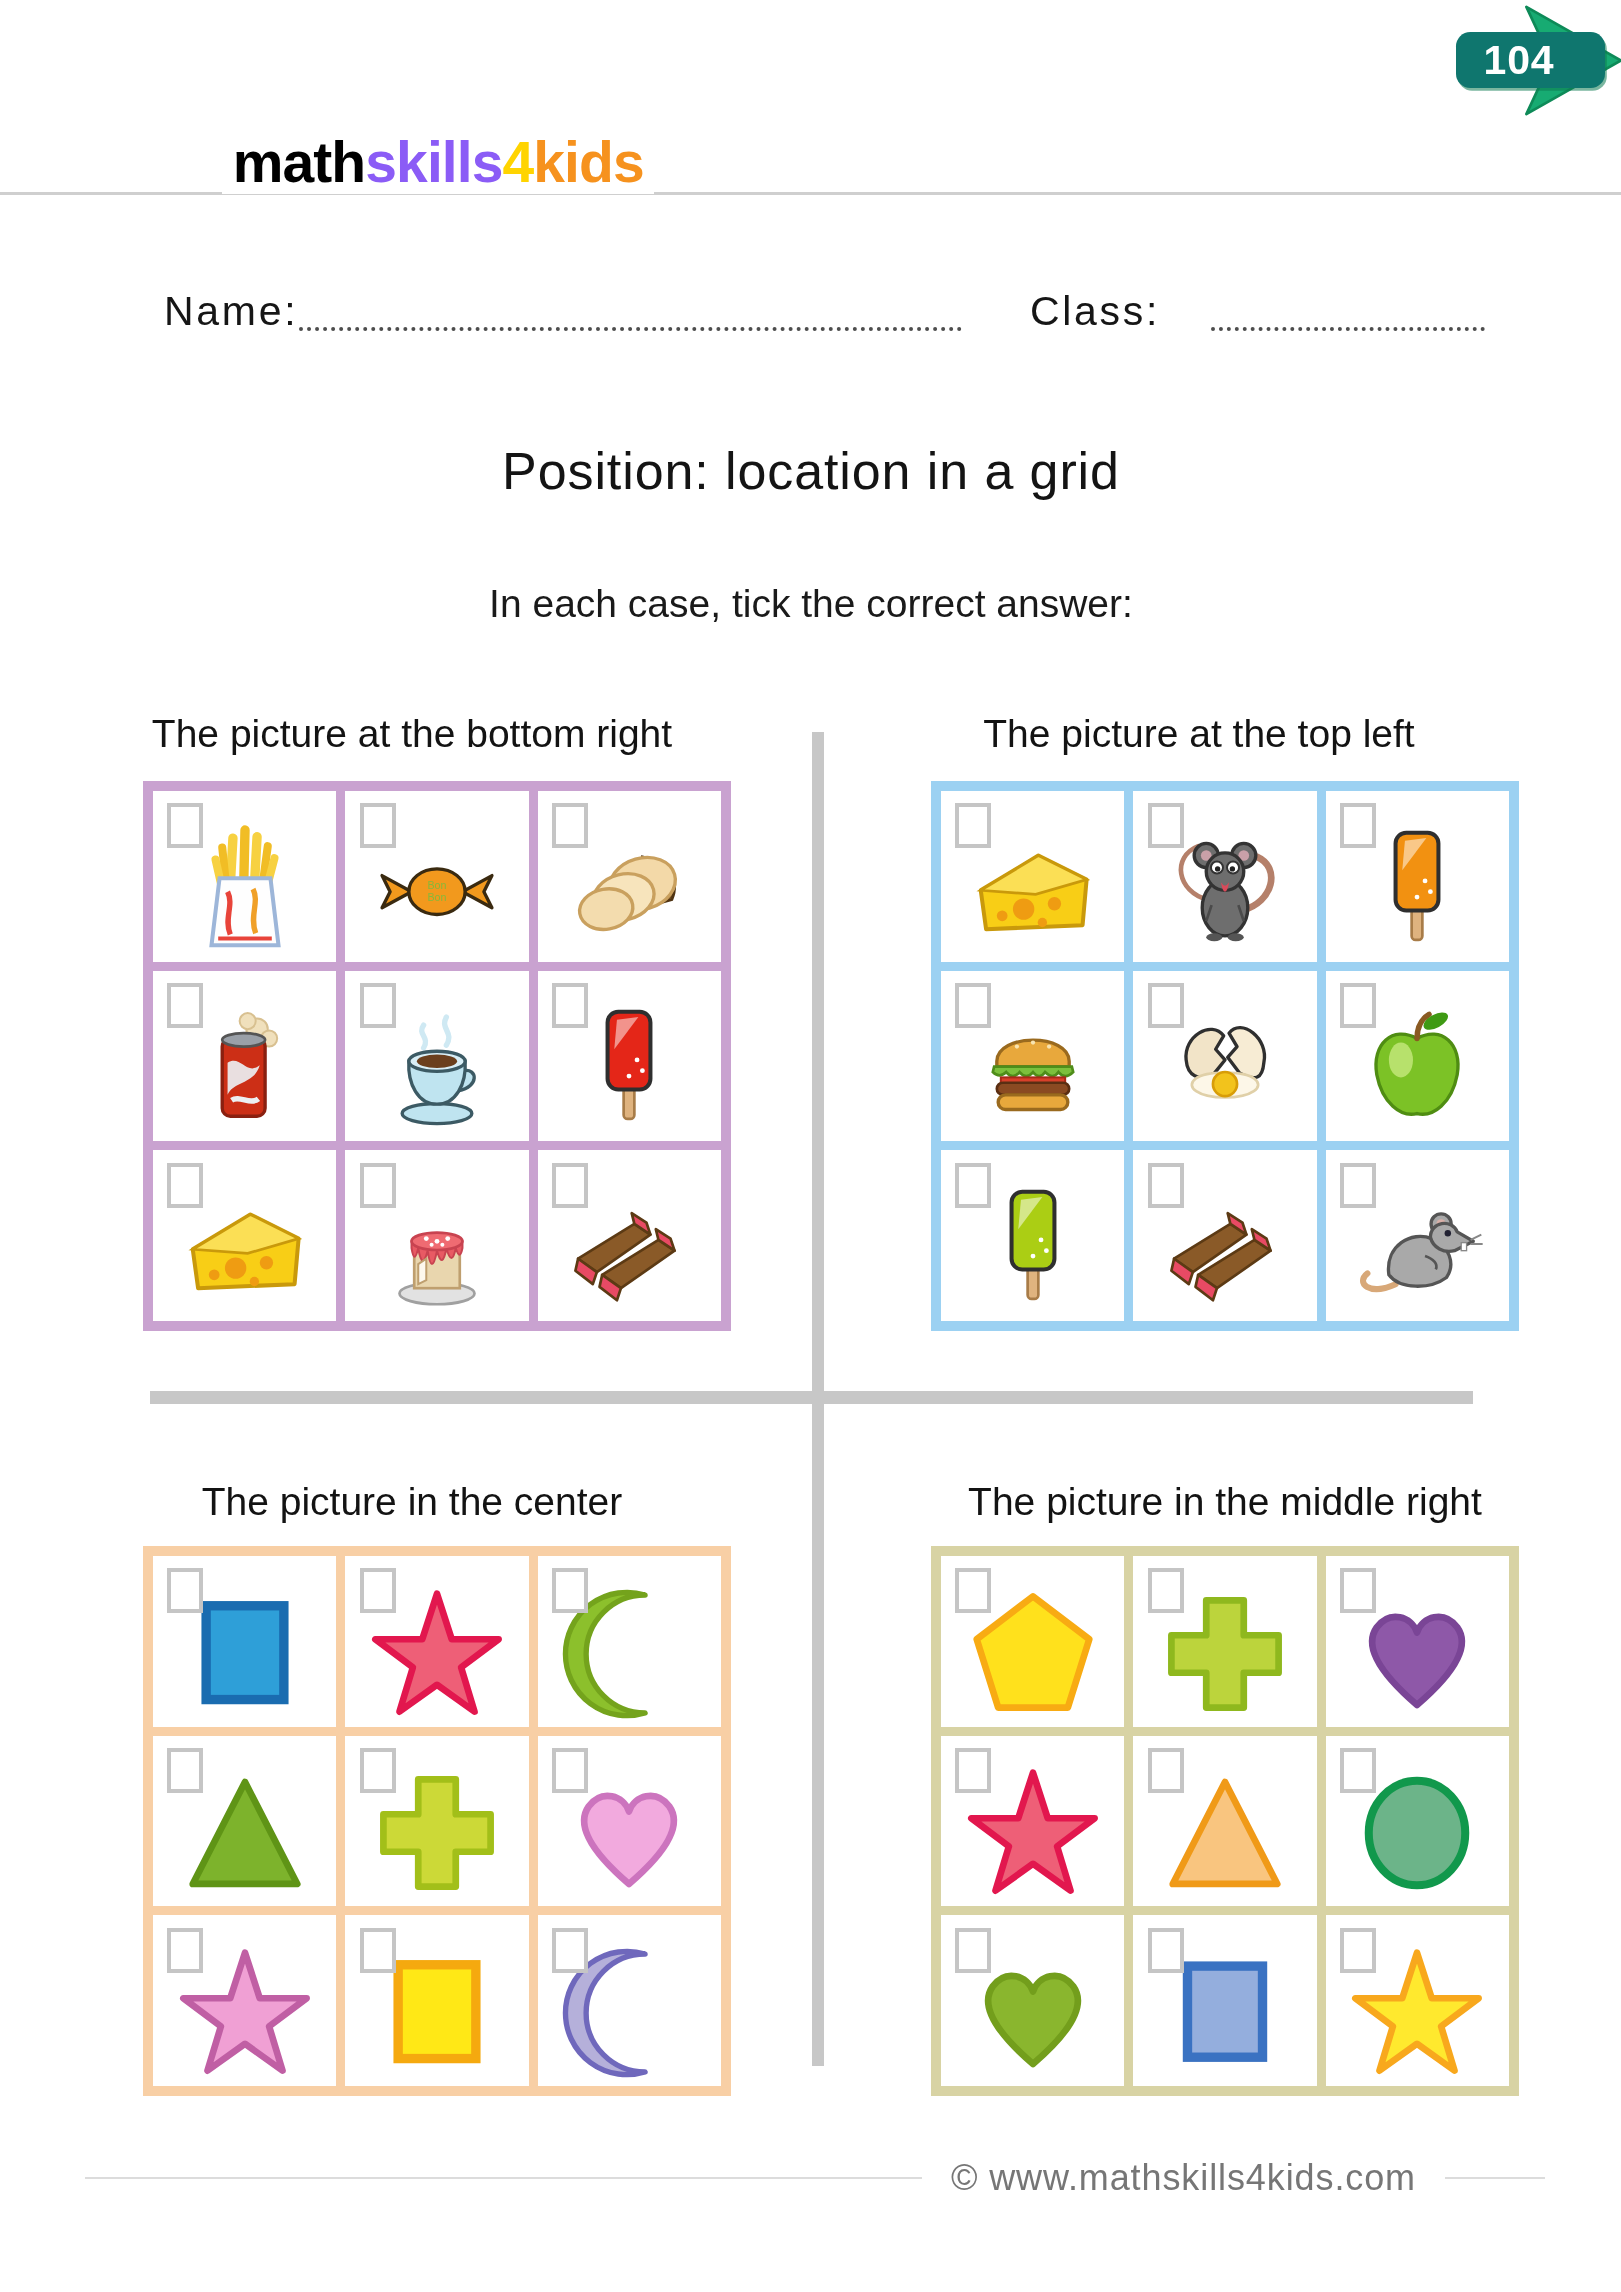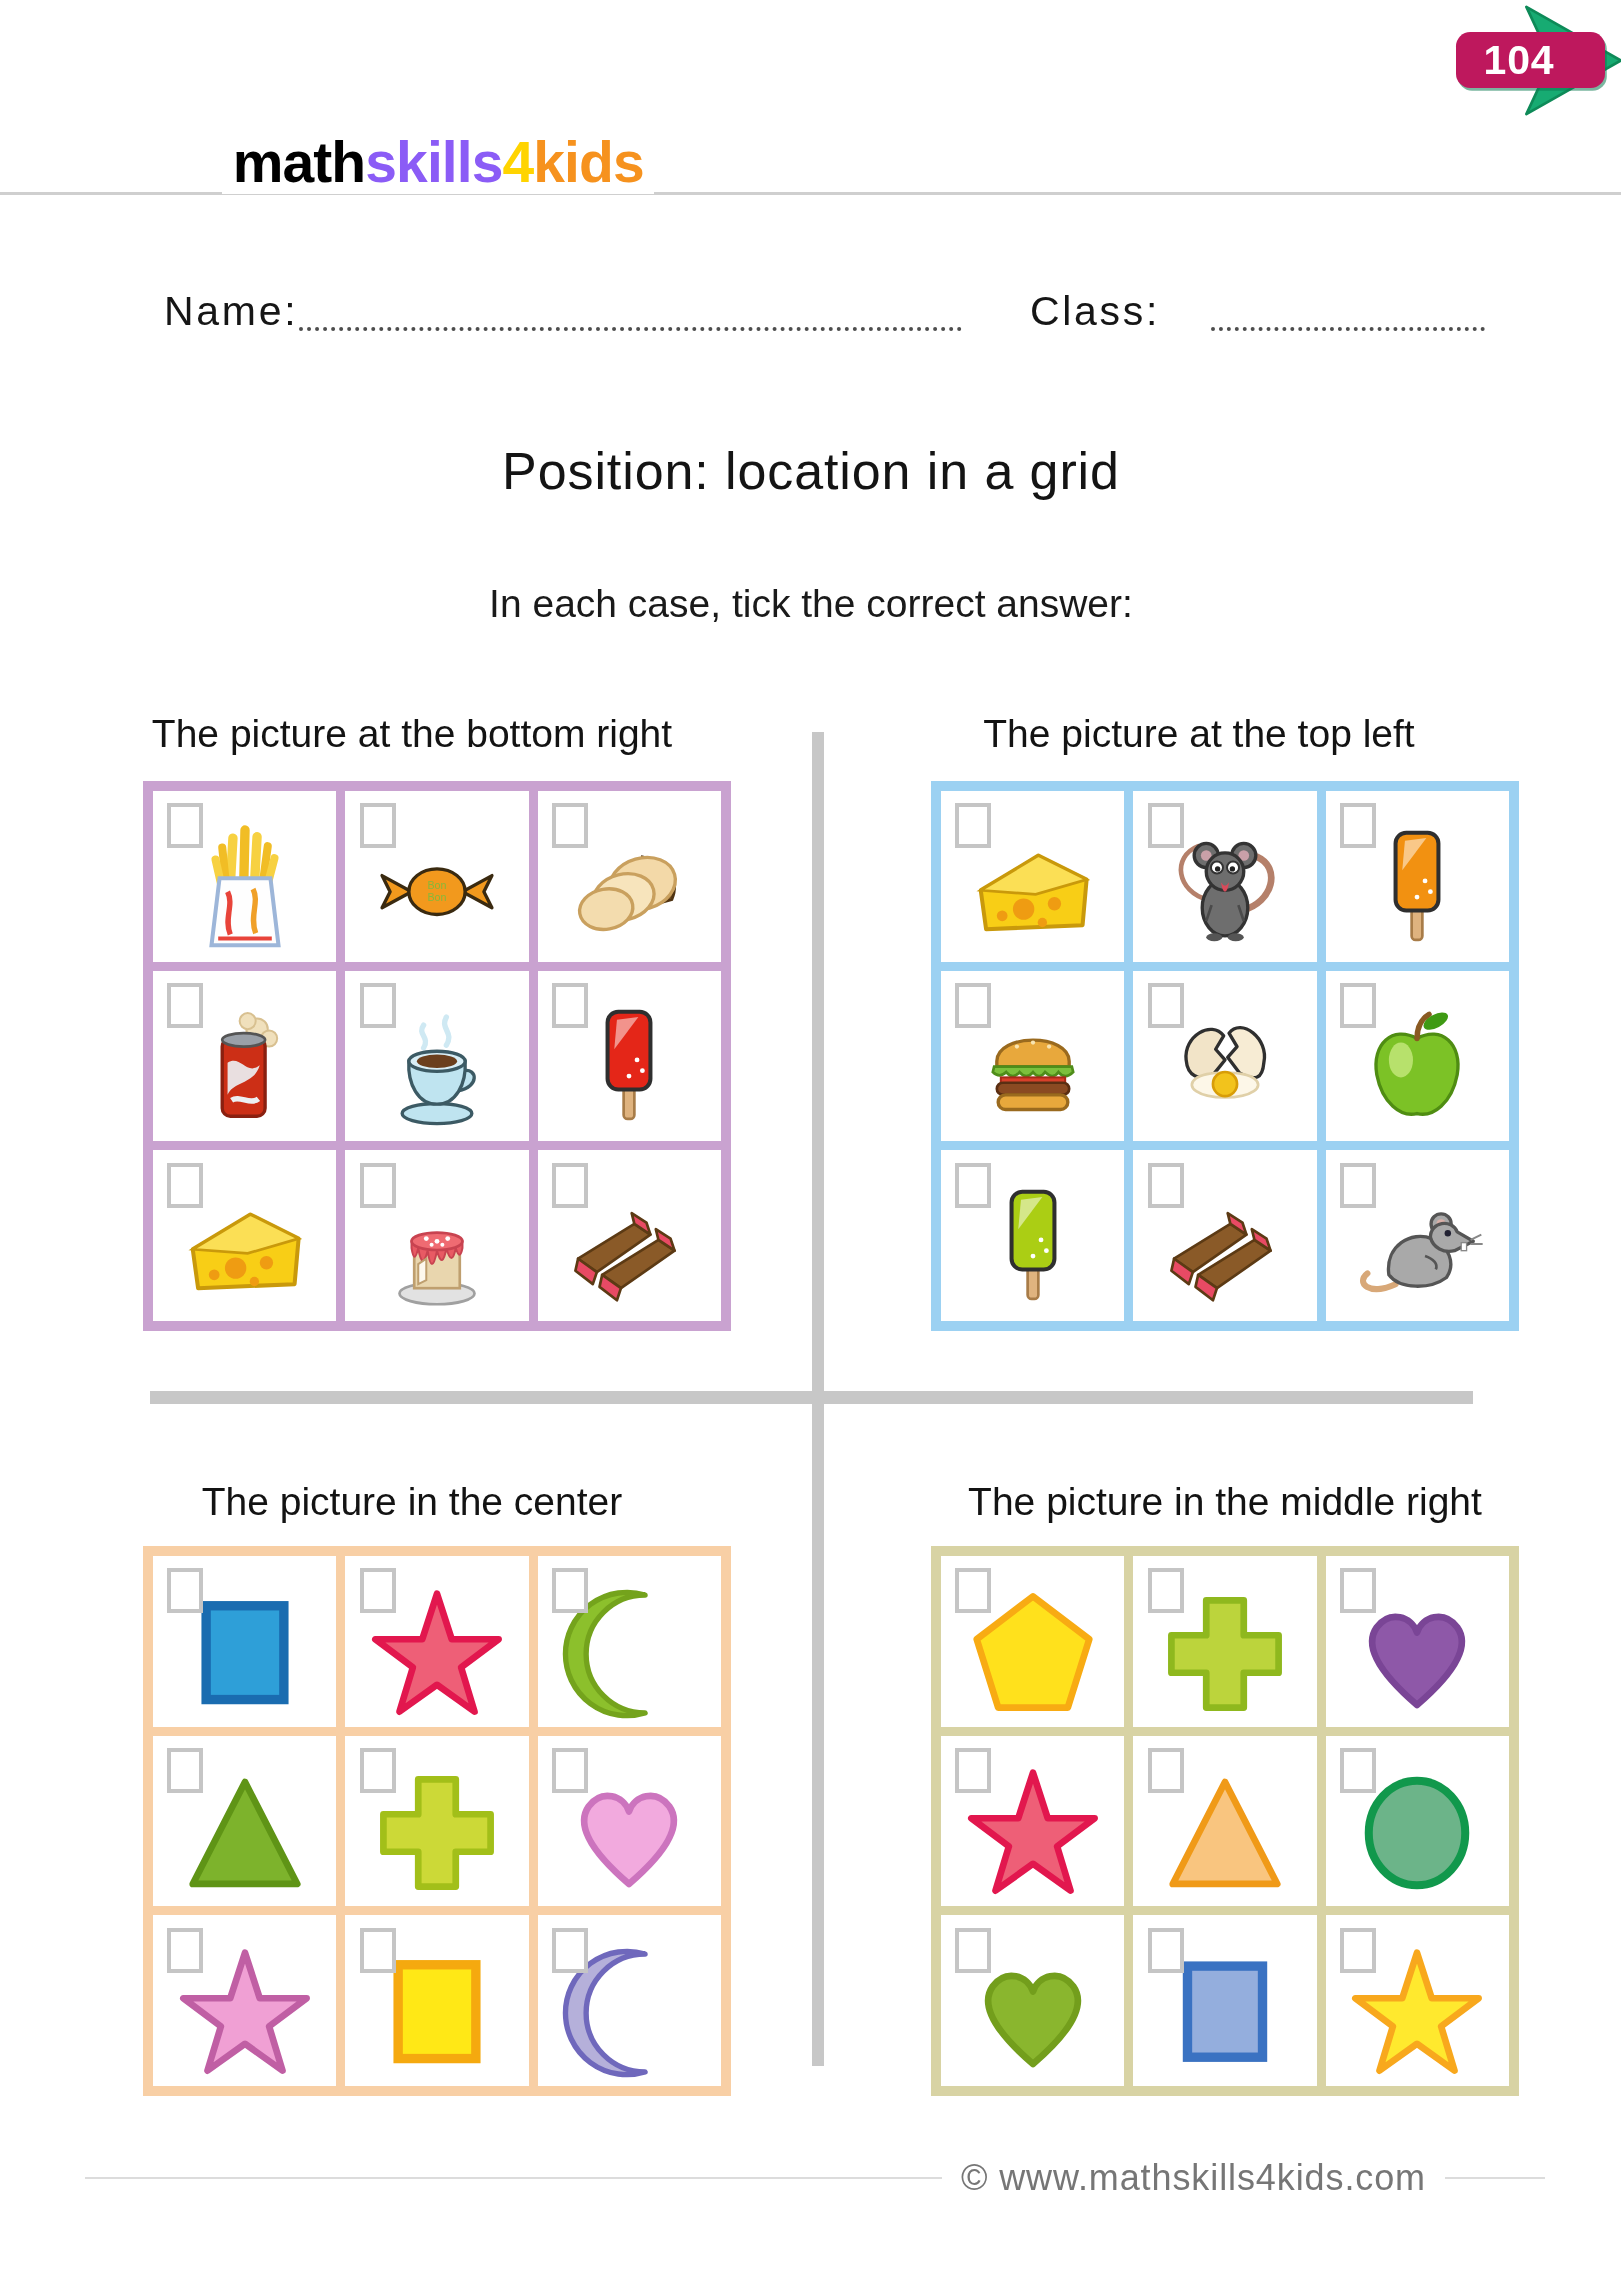--- a/index.html
+++ b/index.html
@@ -41,39 +41,39 @@
 
   .cell { background:#fff; position:relative; display:flex; align-items:center; justify-content:center; }
   .checkbox { position:absolute; top:12.5px; left:14.3px; width:36px; height:45px;
               border:4.5px solid #c5c5c5; background:#fff; }
   .icon { display:block; margin-top:25px; }
   .icon svg { width:134px; height:134px; display:block; }
 
   .divider-v { position:absolute; left:812px; top:732px; width:11.6px; height:1334px; background:#c7c7c7; }
   .divider-h { position:absolute; left:150px; top:1391px; width:1323px; height:12.5px; background:#c7c7c7; }
 
-  .footer { position:absolute; left:85px; top:2157px; width:1460px; display:flex; align-items:center; gap:19px; }
+  .footer { position:absolute; left:85px; top:2157px; width:1460px; display:flex; align-items:center; gap:29px; }
   .footer .rule { height:2.7px; background:#dcdcdc; }
   .footer .rule-left { flex:1; }
   .footer .rule-right { width:100px; }
   .footer .copyright { font-size:36px; color:#767676; letter-spacing:0.9px; white-space:nowrap; }
 </style>
 </head>
 <body>
 
 <div class="page">
 
   <div class="top-rule"></div>
 
   <div class="logo"><span style="color: #000000; text-align: center;">math</span><span style="color: #8b5cf6;">skills</span><span style="color: rgb(255, 212, 0);">4</span><span style="color: rgb(246, 146, 30);">kids</span></div>
 
   <svg class="badge-arrow" viewBox="0 0 112 124">
     <polygon points="6,2 112,62 6,122 34,62" fill="#17ab72" stroke="#0e8a58" stroke-width="3" stroke-linejoin="round"></polygon>
   </svg>
-  <div class="badge-pill" style="background: #be185d;">
+  <div class="badge-pill" style="background: #0f766e;">
     <span>104</span>
   </div>
 
   <span class="fieldrow-label" style="left:164px;">Name:</span>
   <span class="dotline" style="left:299px; width:663px;"></span>
   <span class="fieldrow-label" style="left:1030px;">Class:</span>
   <span class="dotline" style="left:1211px; width:274px;"></span>
 
   <div class="title">Position: location in a grid</div>
   <div class="instruction">In each case, tick the correct answer:</div>

